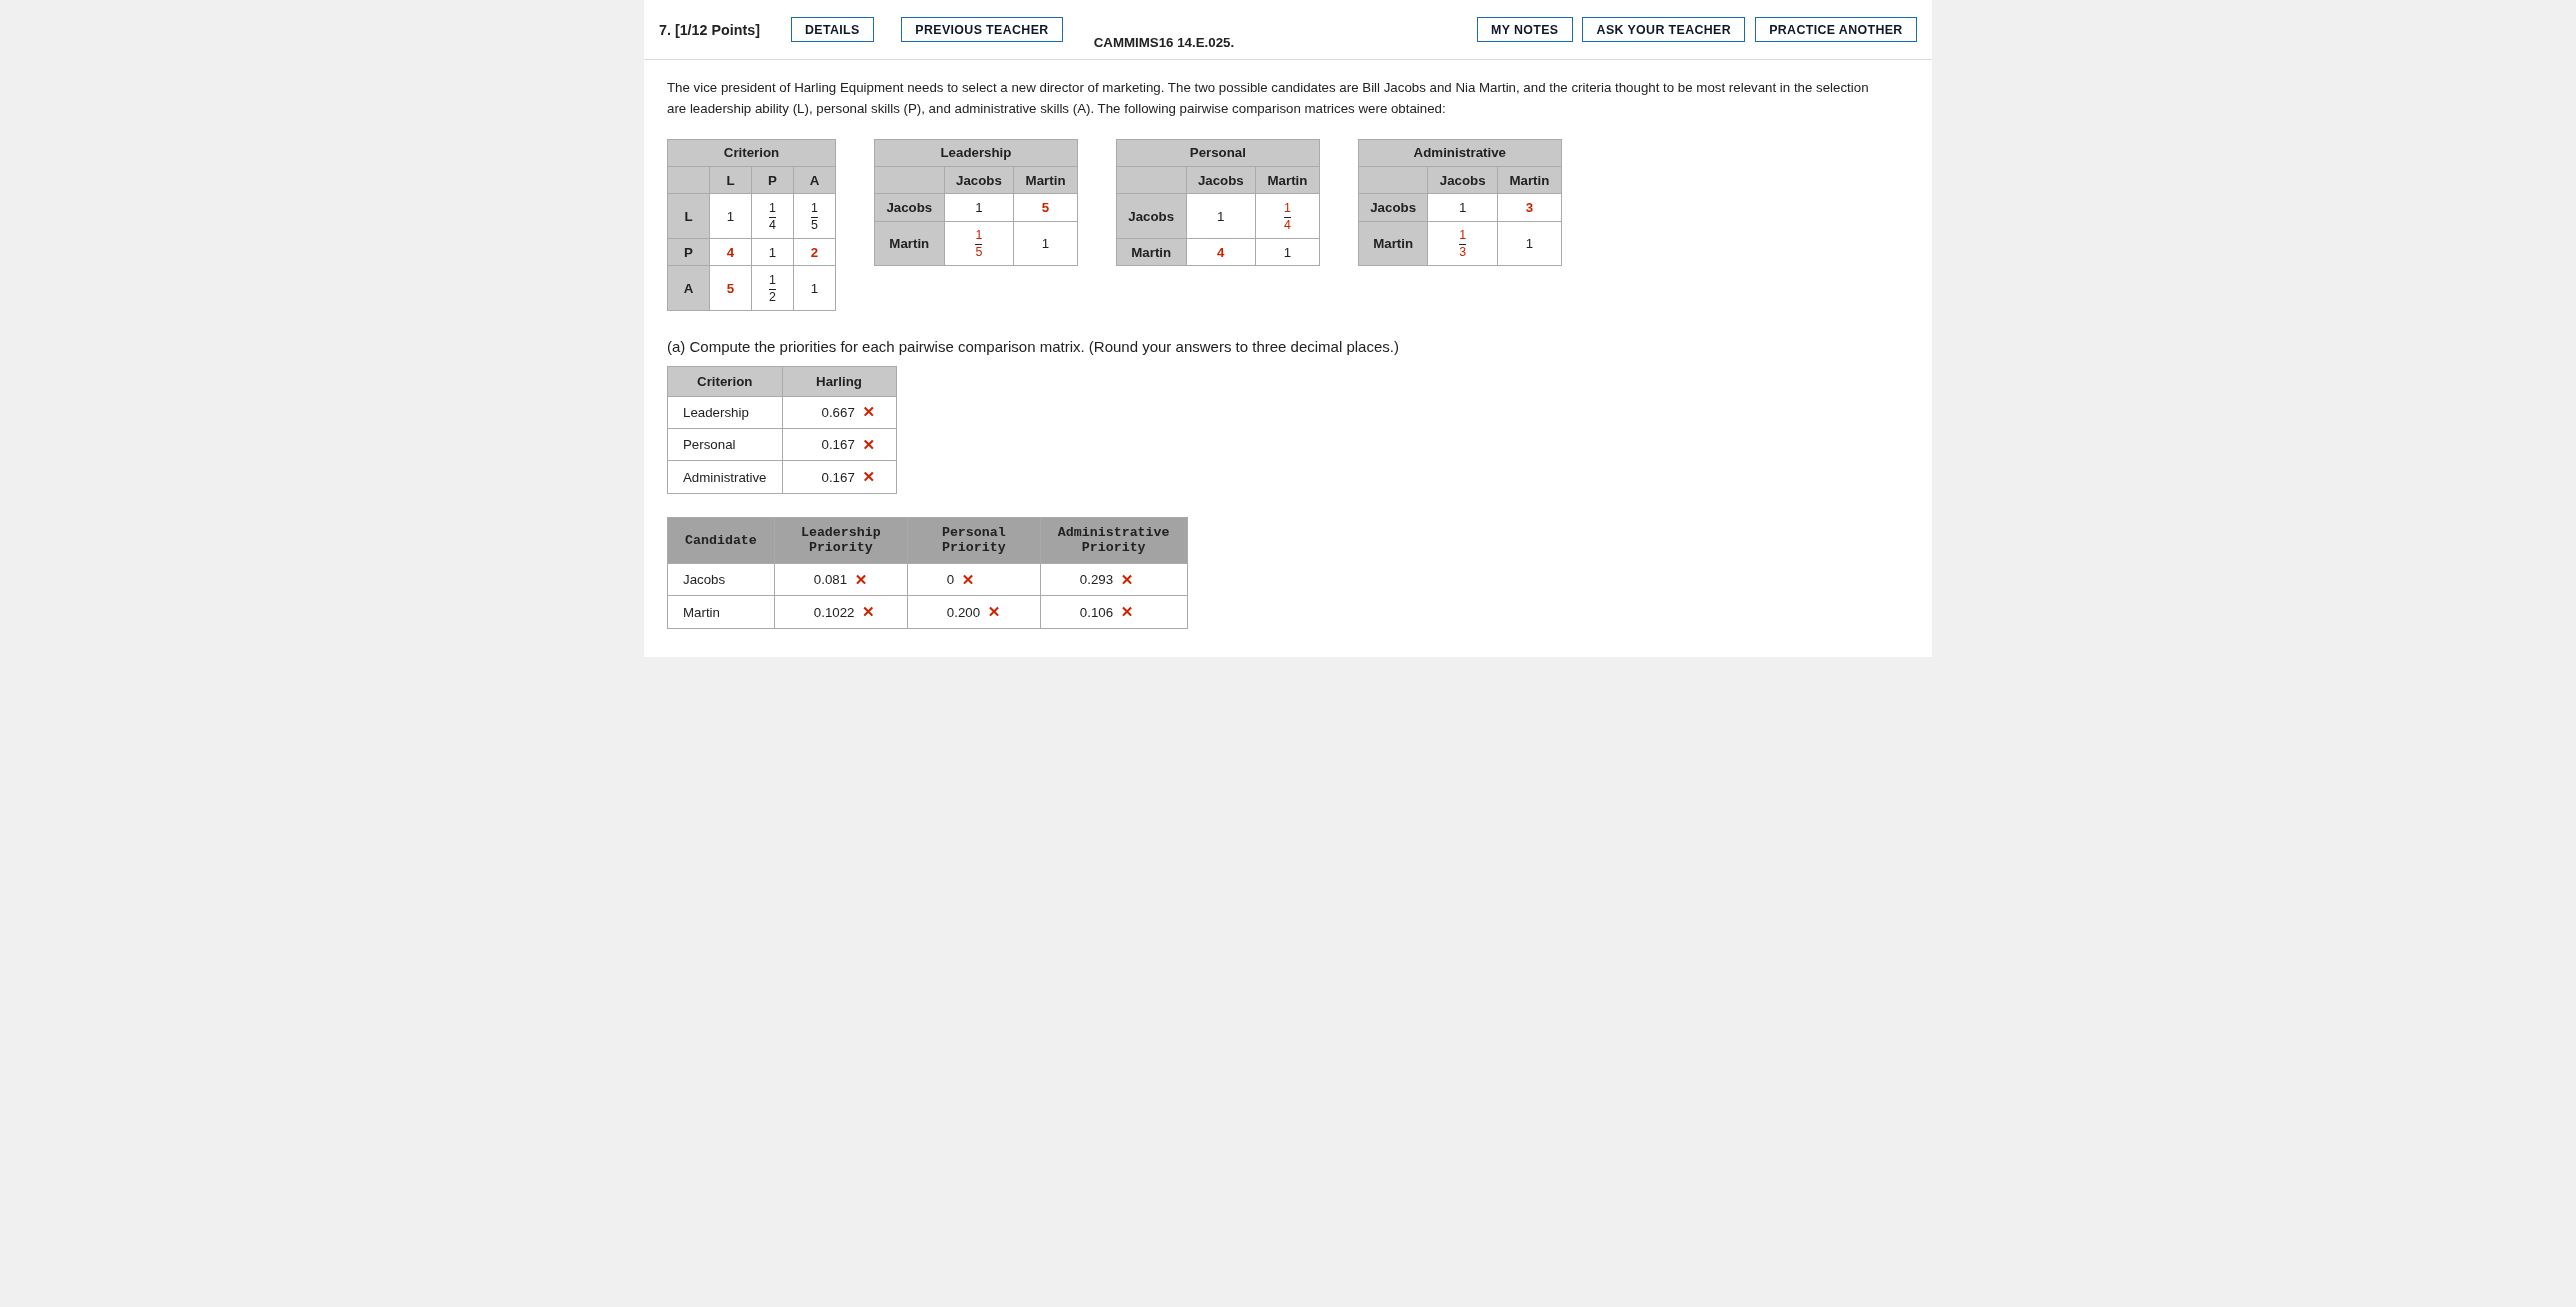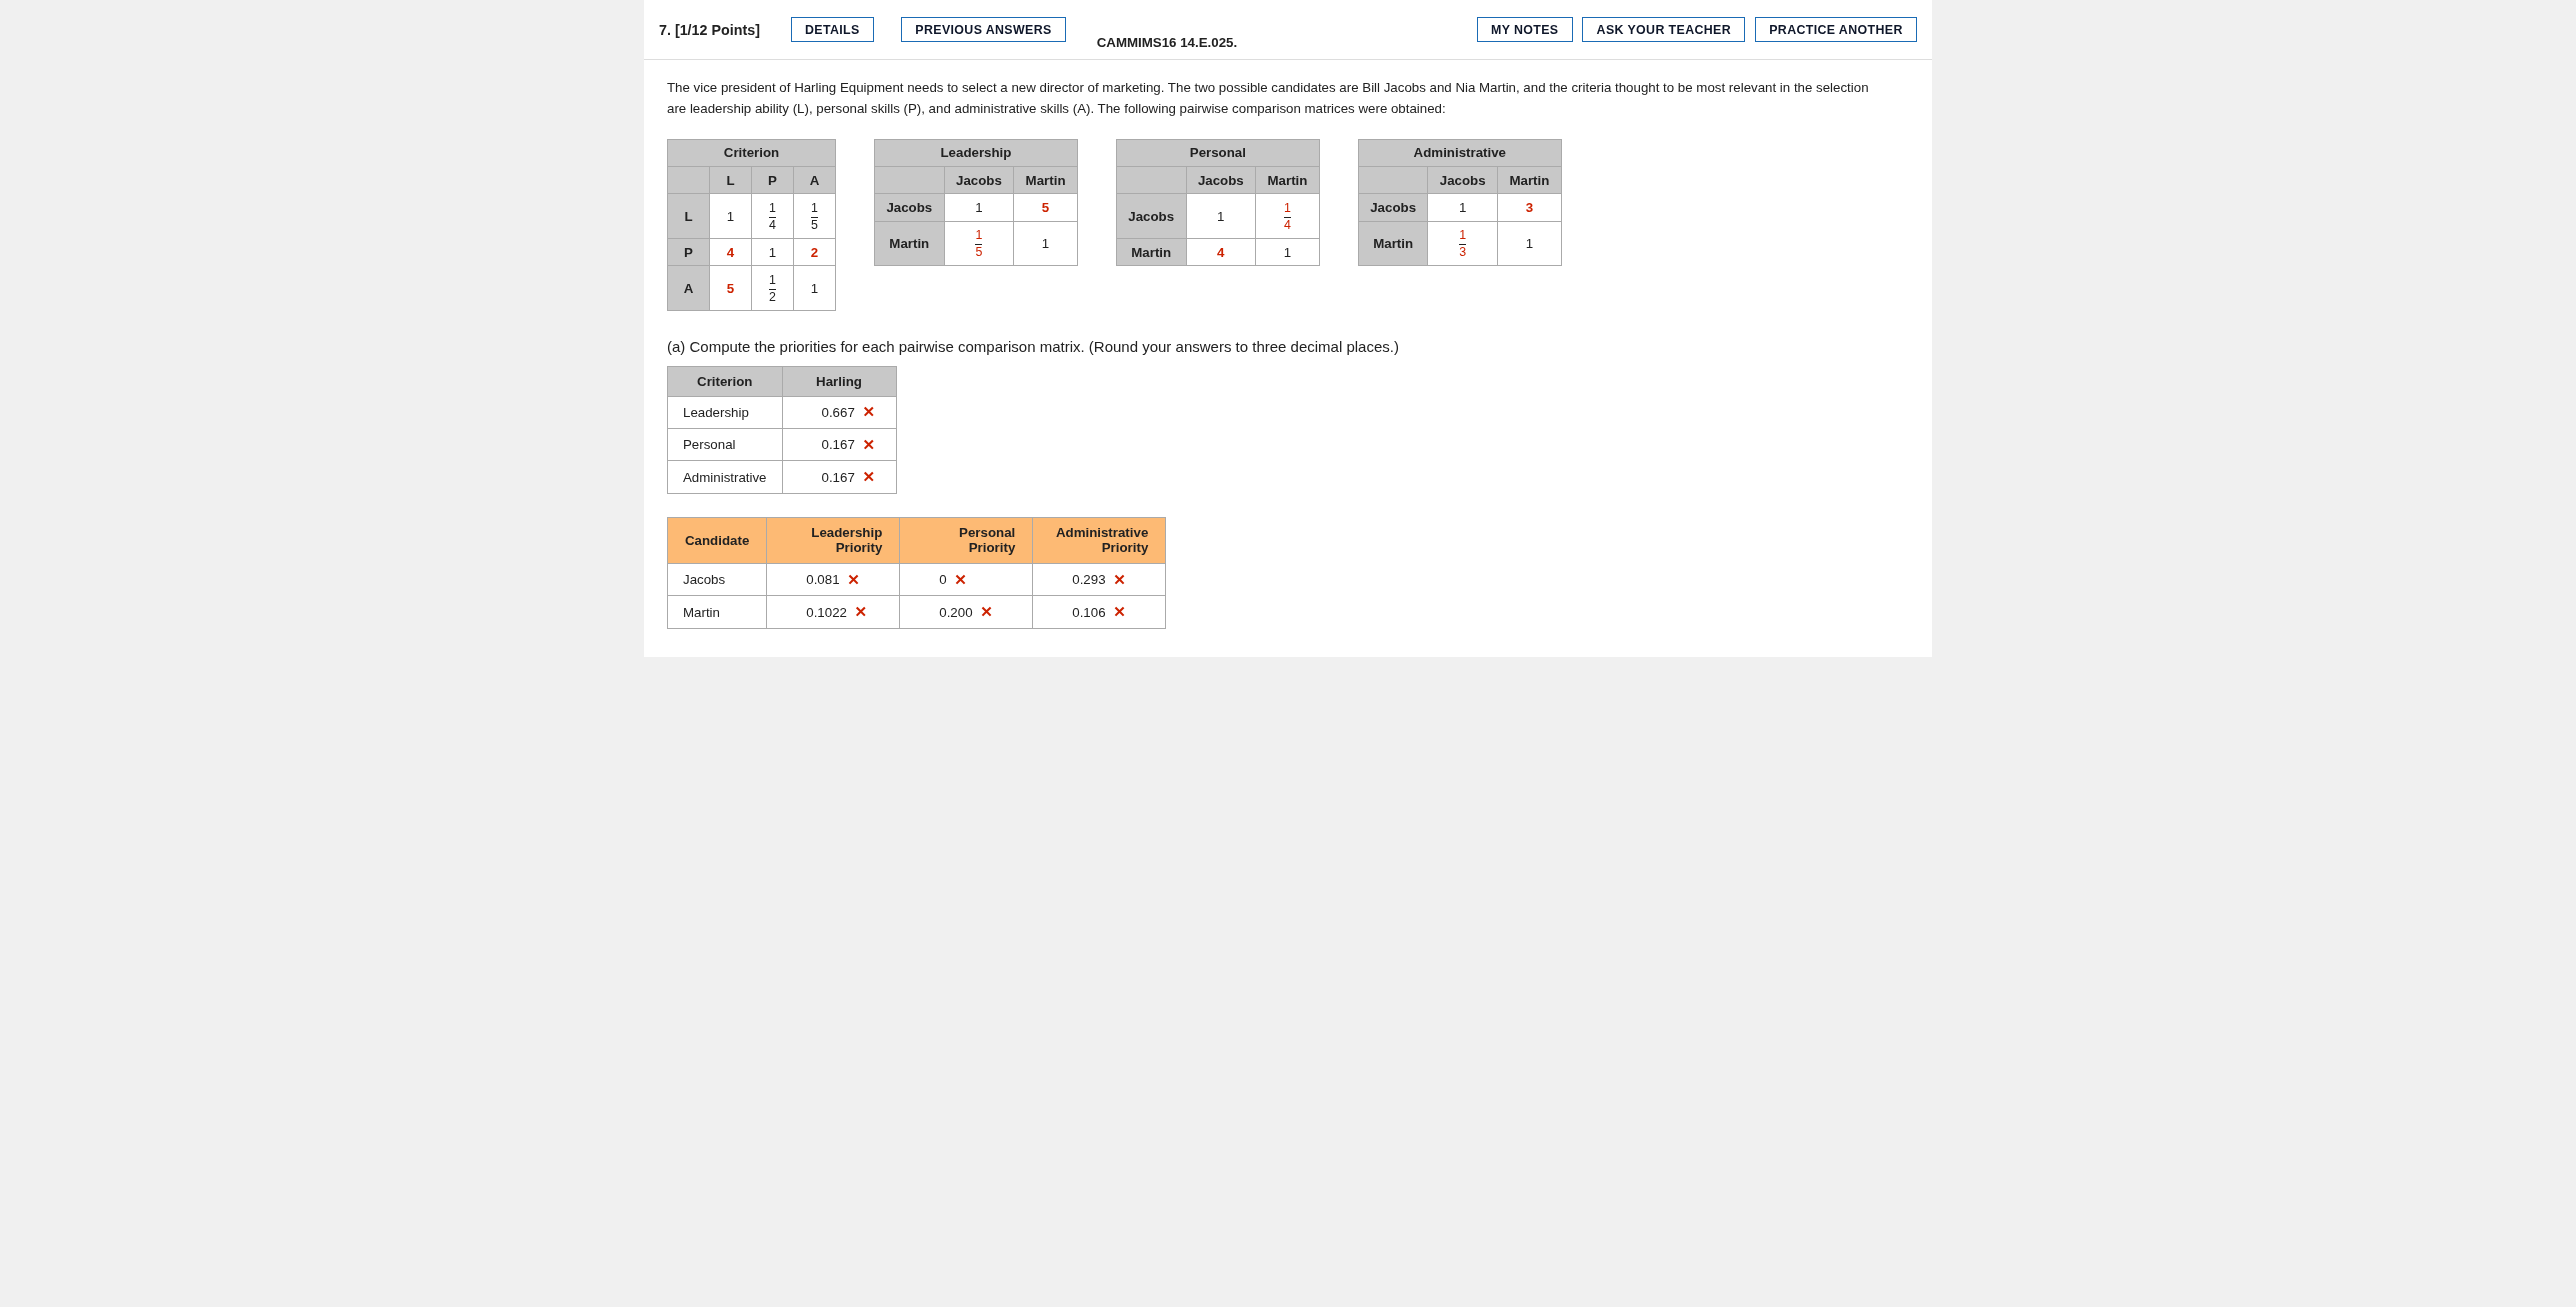--- a/index.html
+++ b/index.html
@@ -145,45 +145,46 @@
       font-size: 15px;
       font-weight: bold;
       cursor: pointer;
     }
     
     .candidate-table {
       border-collapse: collapse;
       font-size: 13.3px;
     }
     .candidate-table th {
-      background: #fdba74;
+      background: #a3a3a3;
       border: 1px solid #aaa;
       padding: 7.6px 17px;
       font-weight: bold;
-      text-align: right;
+      text-align: center;
+      font-family: Liberation Mono, monospace;
     }
     .candidate-table td {
       border: 1px solid #aaa;
       padding: 6.7px 15px;
       text-align: left;
       vertical-align: middle;
     }
     .candidate-table td.val-cell {
       width: 133px;
     }
   </style>
 </head>
 <body>
 
 <div class="page-wrapper">
 
   <div class="header-bar">
     <span class="question-label">7. [1/12 Points]</span>
     <button class="header-btn">DETAILS</button>
-    <button class="header-btn">PREVIOUS ANSWERS</button>
+    <button class="header-btn">PREVIOUS TEACHER</button>
     <span class="question-code">CAMMIMS16 14.E.025.</span>
     <div class="header-right">
       <button class="header-btn">MY NOTES</button>
       <button class="header-btn">ASK YOUR TEACHER</button>
       <button class="header-btn">PRACTICE ANOTHER</button>
     </div>
   </div>
 
   <div class="content">
     <p class="problem-text">The vice president of Harling Equipment needs to select a new director of marketing. The two possible candidates are Bill Jacobs and Nia Martin, and the criteria thought to be most relevant in the selection are leadership ability (L), personal skills (P), and administrative skills (A). The following pairwise comparison matrices were obtained:</p>

